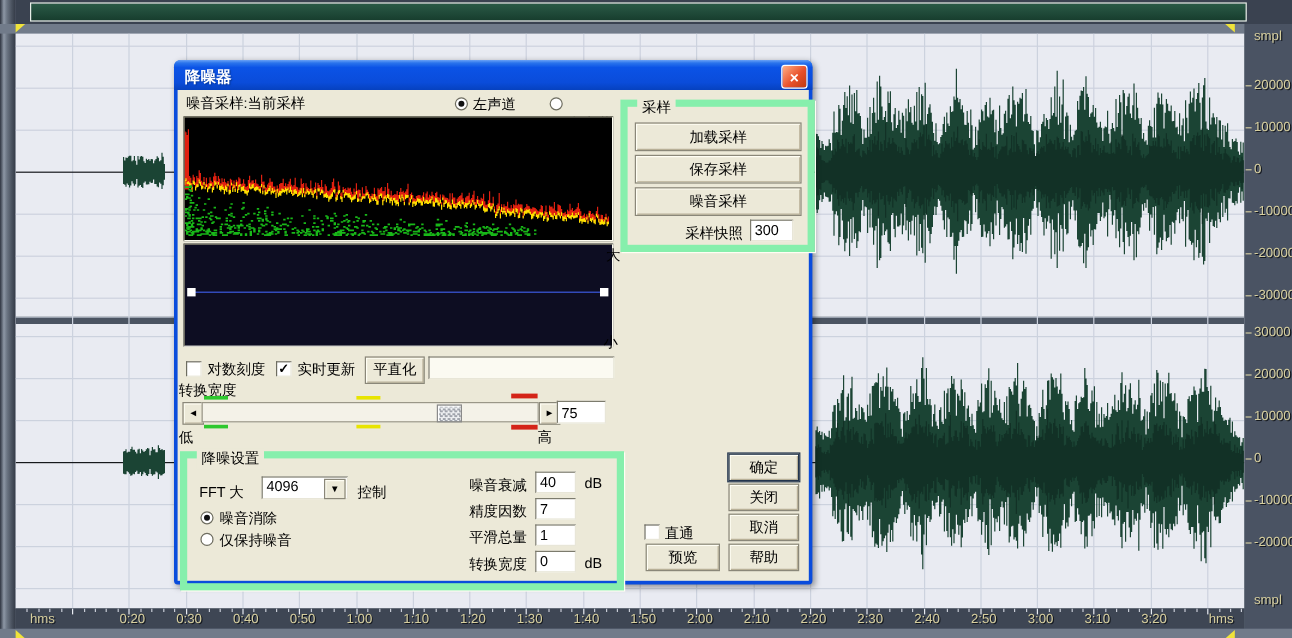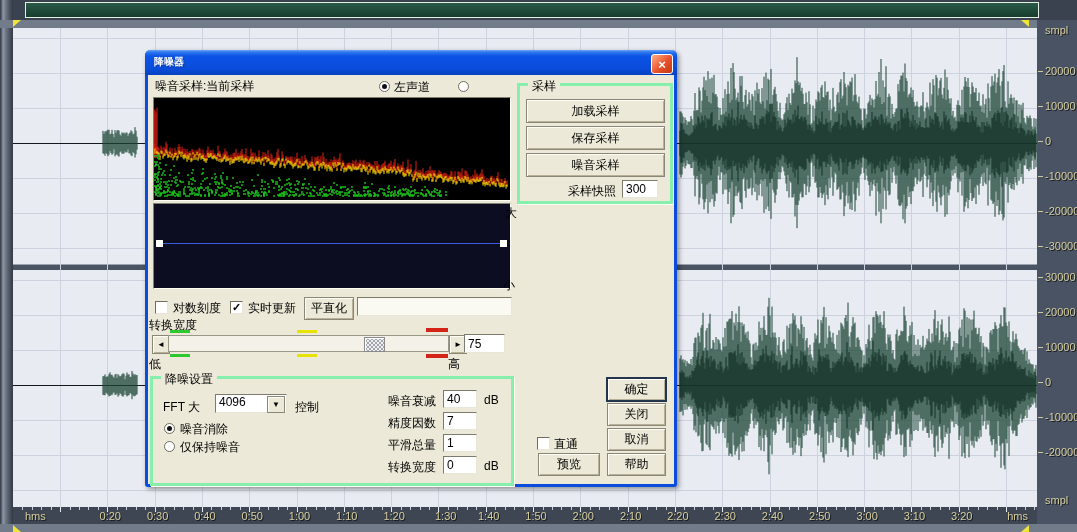--- a/index.html
+++ b/index.html
@@ -24,42 +24,42 @@
   .rlabel{position:absolute;left:8px;color:#d6ce9e;font-size:11px;text-shadow:1px 1px 0 #14181f;white-space:nowrap;}
   .rtick{position:absolute;left:1px;width:5px;height:1px;background:#cfc8a0;}
   .timeline{left:13px;top:507px;width:1024px;height:17px;background:#3e4654;overflow:hidden;}
   .tlabel{position:absolute;top:3px;color:#d6ce9e;font-size:11px;text-shadow:1px 1px 0 #14181f;white-space:nowrap;}
   .ttick{position:absolute;top:0;width:1px;background:#c8ccd6;}
   
   .dialog{left:145px;top:50px;width:532px;height:437px;background:#0a4cdc;
     border-radius:6px 6px 3px 3px;box-shadow:2px 2px 5px rgba(0,0,0,.4);z-index:10;}
   .titlebar{left:0;top:0;width:532px;height:25px;border-radius:5px 5px 0 0;
     background:linear-gradient(180deg,#6aa2f6 0%,#2a74ec 10%,#0b53e6 25%,#0a4cda 75%,#0641bf 100%);}
-  .dtitle{left:9px;top:5px;color:#fff;font-weight:bold;font-size:10px;text-shadow:1px 1px 1px #073a9e;}
+  .dtitle{left:9px;top:5px;color:#fff;font-weight:bold;font-size:13px;text-shadow:1px 1px 1px #073a9e;}
   .close-btn{left:506px;top:4px;width:20px;height:18px;border:1px solid #fff;border-radius:3px;
     background:linear-gradient(135deg,#ffb088,#e8502a 55%,#c03a10);color:#fff;font-weight:bold;
     display:flex;align-items:center;justify-content:center;font-size:13px;line-height:1;cursor:pointer;}
   .client{left:3px;top:25px;width:526px;height:409px;background:#ece9d8;}
   .lbl{position:absolute;white-space:nowrap;}
   .sunken{border:1px solid;border-color:#82816f #fffef2 #fffef2 #82816f;}
   .graph{background:#000;}
   .graph2{background:#0d0d22;}
   .btn{position:absolute;background:#ece9d8;border:1px solid #8a8779;
     box-shadow:inset 1px 1px 0 #fffef4, inset -1px -1px 0 #b8b097;
     display:flex;align-items:center;justify-content:center;cursor:pointer;font-size:12px;}
   .btn.default{border:1px solid #23354e;box-shadow:0 0 0 1px #23354e, inset 1px 1px 0 #fffef4, inset -1px -1px 0 #b8b097;}
   .tin{position:absolute;background:#fff;border:1px solid;border-color:#7c7b6d #e8e6d8 #e8e6d8 #7c7b6d;
     font-family:"Liberation Sans",sans-serif;font-size:12px;padding:0 3px;box-sizing:border-box;}
   .chk{position:absolute;width:13px;height:13px;background:#fff;border:1px solid;
     border-color:#6e6d60 #e8e6d8 #e8e6d8 #6e6d60;box-sizing:border-box;
     display:flex;align-items:center;justify-content:center;font-size:11px;font-weight:bold;cursor:pointer;}
   .radio{position:absolute;width:11px;height:11px;border-radius:50%;background:#fff;border:1px solid #6e6d60;
     box-sizing:border-box;cursor:pointer;}
   .radio.on::after{content:"";position:absolute;left:2px;top:2px;width:5px;height:5px;border-radius:50%;background:#111;}
-  .group{position:absolute;border:3px solid #86efac;box-shadow:1px 1px 0 #fffef4;}
+  .group{position:absolute;border:6px solid #86efac;box-shadow:1px 1px 0 #fffef4;}
   .gtitle{position:absolute;top:-8px;left:8px;background:#ece9d8;padding:0 4px;white-space:nowrap;}
   .mark{position:absolute;height:3px;}
   .thumb{position:absolute;border:1px solid #8a8a8a;box-shadow:inset 1px 1px 0 #fff;
     background:repeating-conic-gradient(#a0a4ac 0 25%,#eef0f2 0 50%);background-size:4px 4px;cursor:grab;}
   .sldarrow{position:absolute;background:#ece9d8;border:1px solid #8a8779;
     box-shadow:inset 1px 1px 0 #fffef4, inset -1px -1px 0 #b8b097;display:flex;align-items:center;
     justify-content:center;font-size:8px;cursor:pointer;}
   .trough{position:absolute;background:#f4f2e8;border:1px solid #9a9788;box-sizing:border-box;}
   .combo-arrow{position:absolute;right:1px;top:1px;width:16px;height:15px;background:#ece9d8;
     border:1px solid #8a8779;box-shadow:inset 1px 1px 0 #fffef4;display:flex;align-items:center;
@@ -270,21 +270,21 @@
       <div class="ttick" style="left:1021.4px;height:3px;"></div>
       <div class="tlabel" style="left:12px;">hms</div>
       <div class="tlabel" style="left:35px;width:30px;text-align:center;margin-top:18px;">0:10</div>
       <div class="tlabel" style="left:82.3px;width:30px;text-align:center;">0:20</div>
       <div class="tlabel" style="left:129.6px;width:30px;text-align:center;">0:30</div>
       <div class="tlabel" style="left:176.89999999999998px;width:30px;text-align:center;">0:40</div>
       <div class="tlabel" style="left:224.2px;width:30px;text-align:center;">0:50</div>
       <div class="tlabel" style="left:271.5px;width:30px;text-align:center;">1:00</div>
       <div class="tlabel" style="left:318.79999999999995px;width:30px;text-align:center;">1:10</div>
       <div class="tlabel" style="left:366.09999999999997px;width:30px;text-align:center;">1:20</div>
-      <div class="tlabel" style="left:413.4px;width:30px;text-align:right;">1:30</div>
+      <div class="tlabel" style="left:413.4px;width:30px;text-align:center;">1:30</div>
       <div class="tlabel" style="left:460.7px;width:30px;text-align:center;">1:40</div>
       <div class="tlabel" style="left:508px;width:30px;text-align:center;">1:50</div>
       <div class="tlabel" style="left:555.3px;width:30px;text-align:center;">2:00</div>
       <div class="tlabel" style="left:602.5999999999999px;width:30px;text-align:center;">2:10</div>
       <div class="tlabel" style="left:649.9px;width:30px;text-align:center;">2:20</div>
       <div class="tlabel" style="left:697.1999999999999px;width:30px;text-align:center;">2:30</div>
       <div class="tlabel" style="left:744.5px;width:30px;text-align:center;">2:40</div>
       <div class="tlabel" style="left:791.8px;width:30px;text-align:center;">2:50</div>
       <div class="tlabel" style="left:839.0999999999999px;width:30px;text-align:center;">3:00</div>
       <div class="tlabel" style="left:886.4px;width:30px;text-align:center;">3:10</div>

